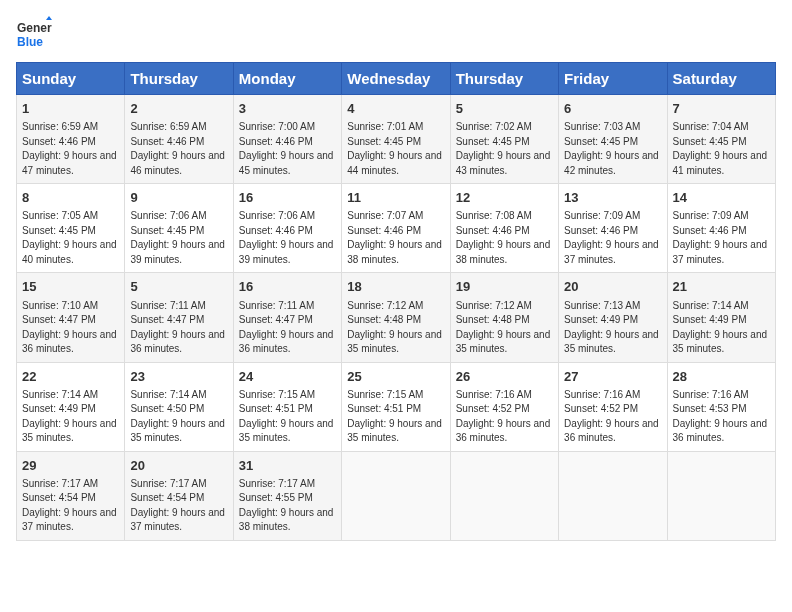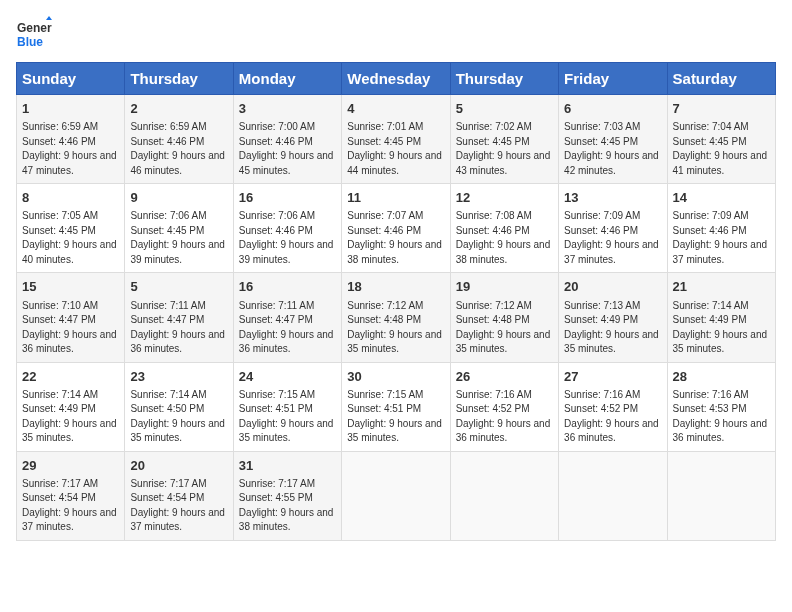--- a/index.html
+++ b/index.html
@@ -210,21 +210,21 @@
         </td>
         <td>
           <div class="day-number">23</div>
           <div class="cell-info">Sunrise: 7:14 AM<br>Sunset: 4:50 PM<br>Daylight: 9 hours and 35 minutes.</div>
         </td>
         <td>
           <div class="day-number">24</div>
           <div class="cell-info">Sunrise: 7:15 AM<br>Sunset: 4:51 PM<br>Daylight: 9 hours and 35 minutes.</div>
         </td>
         <td>
-          <div class="day-number">30</div>
+          <div class="day-number">25</div>
           <div class="cell-info">Sunrise: 7:15 AM<br>Sunset: 4:51 PM<br>Daylight: 9 hours and 35 minutes.</div>
         </td>
         <td>
           <div class="day-number">26</div>
           <div class="cell-info">Sunrise: 7:16 AM<br>Sunset: 4:52 PM<br>Daylight: 9 hours and 36 minutes.</div>
         </td>
         <td>
           <div class="day-number">27</div>
           <div class="cell-info">Sunrise: 7:16 AM<br>Sunset: 4:52 PM<br>Daylight: 9 hours and 36 minutes.</div>
         </td>

